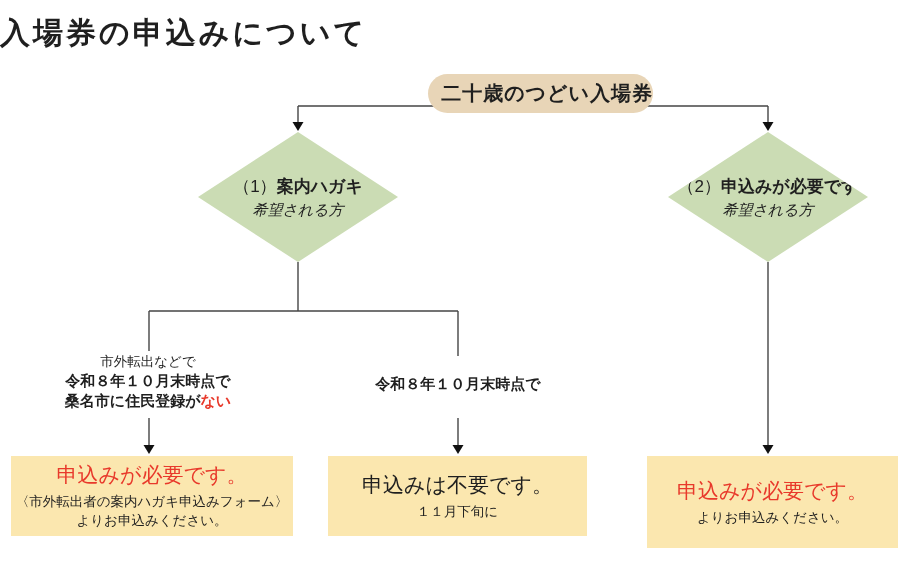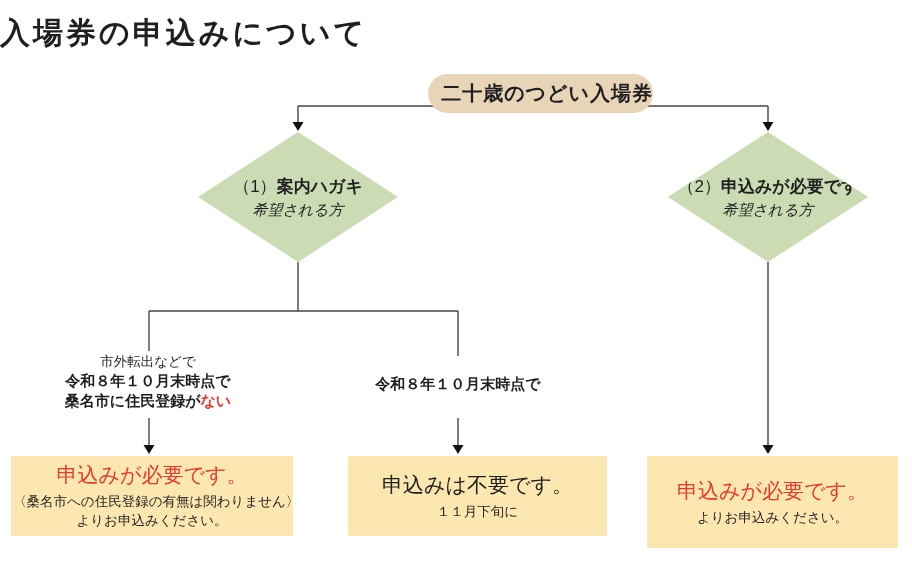--- a/index.html
+++ b/index.html
@@ -42,21 +42,21 @@
   .cond-mid{left:338px;top:374px;width:240px;}
   .cond .small{font-size:13.5px;}
   .cond .strong{font-size:15px;font-weight:700;white-space:nowrap;}
   .hl{color:var(--red);}
   .resultbox{
     position:absolute;background:var(--yellow);
     display:flex;flex-direction:column;justify-content:center;
     text-align:center;padding:4px 2px;
   }
   .box-left{left:11px;top:456px;width:282px;height:80px;}
-  .box-mid{left:328px;top:456px;width:259px;height:80px;margin-left:20px;}
+  .box-mid{left:328px;top:456px;width:259px;height:80px;}
   .box-right{left:647px;top:456px;width:251px;height:92px;}
   .resultbox .heading{font-size:21px;font-weight:400;margin-bottom:4px;}
   .heading-red{color:var(--red);}
   .resultbox .line{font-size:13.5px;line-height:1.4;white-space:nowrap;}
   .resultbox .note{font-size:11.5px;line-height:1.4;white-space:nowrap;}
 </style>
 </head>
 <body>
 
 <div class="canvas">
@@ -103,21 +103,21 @@
     <div class="strong">令和８年１０月末時点で</div>
     <div class="strong"><span>桑名市に住民登録が</span><span class="hl">ない</span></div>
   </div>
 
   <div class="cond cond-mid">
     <div class="strong">令和８年１０月末時点で</div>
   </div>
 
   <div class="resultbox box-left">
     <div class="heading heading-red">申込みが必要です。</div>
-    <div class="line">〈桑名市への住民登録の有無は関わりません〉</div>
+    <div class="line">〈市外転出者の案内ハガキ申込みフォーム〉</div>
     <div class="line">よりお申込みください。</div>
   </div>
 
   <div class="resultbox box-mid">
     <div class="heading">申込みは不要です。</div>
     <div class="line">１１月下旬に</div>
   </div>
 
   <div class="resultbox box-right">
     <div class="heading heading-red">申込みが必要です。</div>

